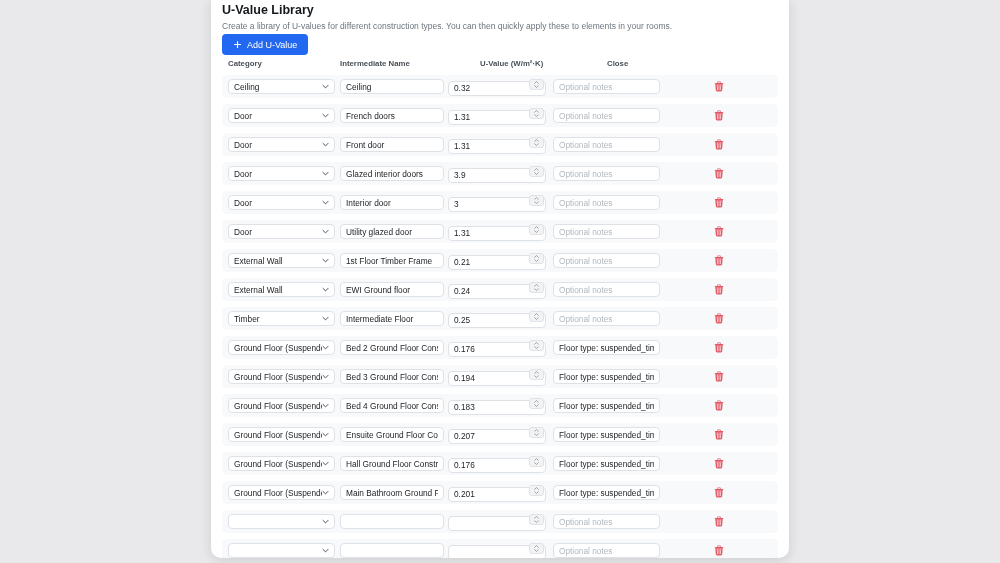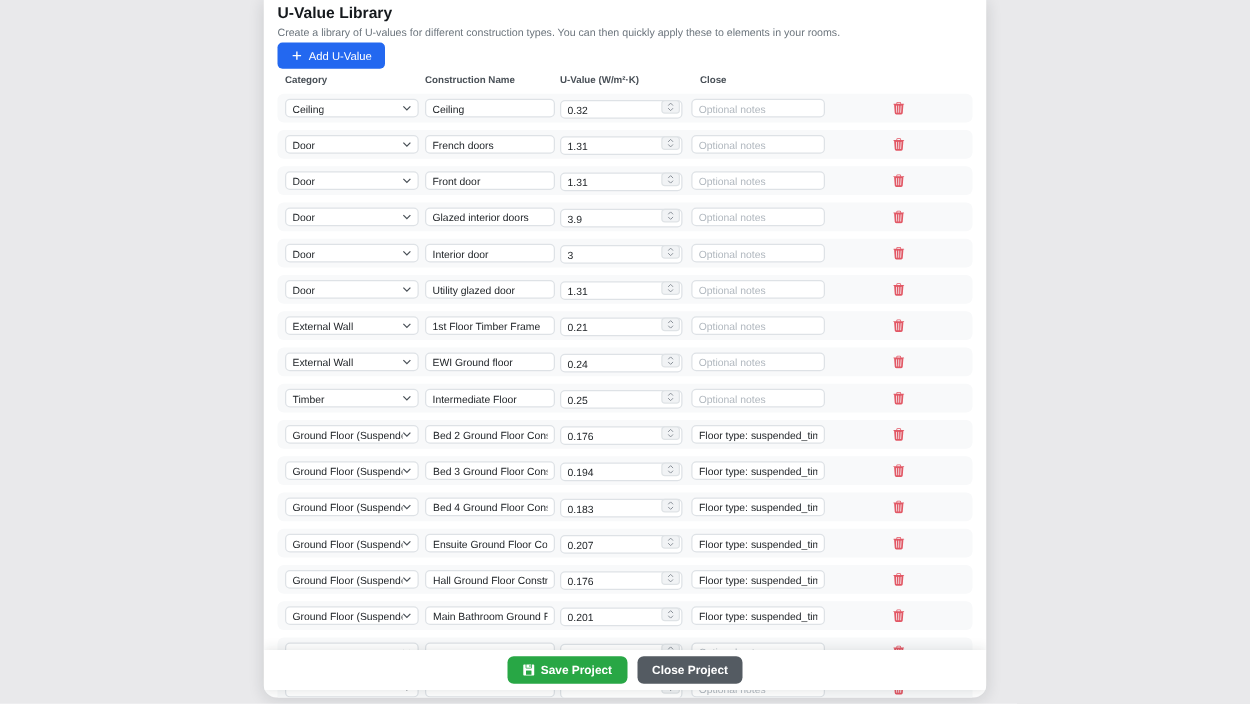--- a/index.html
+++ b/index.html
@@ -35,21 +35,21 @@
     display: flex; align-items: center; gap: 5px;
     cursor: pointer;
   }
   .cols {
     position: absolute; top: 59px; left: 17px; right: 11px;
     display: flex;
     font-size: 7.8px; font-weight: 700; color: #495057; align-items: flex-end;
   }
   .cols .c1 { width: 112px; }
   .cols .c2 { width: 108px; }
-  .cols .c3 { width: 112px; }
+  .cols .c3 { width: 127px; margin-left: 32px; }
   .rows {
     position: absolute; top: 75px; left: 11px; right: 11px;
     display: flex; flex-direction: column; gap: 6px;
   }
   .row {
     height: 23px; flex: 0 0 23px;
     background: #f8f9fa;
     border-radius: 5px;
     display: flex; align-items: center;
     padding-left: 6px;
@@ -113,21 +113,21 @@
     <span style="display:flex;">
       <svg width="9" height="9" viewBox="0 0 16 16">
           <path d="M8 2v12M2 8h12" stroke="#ffffff" stroke-width="2" fill="none"></path>
         </svg>
     </span>
     <span>Add U-Value</span>
   </button>
 
   <div class="cols">
     <span class="c1">Category</span>
-    <span class="c2">Construction Name</span>
+    <span class="c2">Intermediate Name</span>
     <span class="c3">U-Value (W/m²·K)</span>
     <span class="c4">Close</span>
   </div>
 
   <div class="rows">
   <div class="row">
     <div class="sel">
       <span class="sel-txt">Ceiling</span>
       <span style="display:flex;flex:none;">
         <svg width="7" height="5" viewBox="0 0 10 6">
@@ -647,27 +647,14 @@
     <div class="trashcell">
       <span class="trash">
         <svg width="10" height="11" viewBox="0 0 16 16">
               <path fill="#e25865" d="M11 1.5v1h3.5a.5.5 0 0 1 0 1h-.538l-.853 10.66A2 2 0 0 1 11.115 16h-6.23a2 2 0 0 1-1.994-1.84L2.038 3.5H1.5a.5.5 0 0 1 0-1H5v-1A1.5 1.5 0 0 1 6.5 0h3A1.5 1.5 0 0 1 11 1.5m-5 0v1h4v-1a.5.5 0 0 0-.5-.5h-3a.5.5 0 0 0-.5.5M4.5 5.03l.5 8.5a.5.5 0 1 0 .998-.06l-.5-8.5a.5.5 0 1 0-.998.06m6.53-.528a.5.5 0 0 0-.528.47l-.5 8.5a.5.5 0 0 0 .998.058l.5-8.5a.5.5 0 0 0-.47-.528M8 4.5a.5.5 0 0 0-.5.5v8.5a.5.5 0 0 0 1 0V5a.5.5 0 0 0-.5-.5"></path>
             </svg>
       </span>
     </div>
   </div>
 </div>
 
-  <div class="footer">
-    <button class="btn btn-save">
-      <span style="display:flex;">
-        <svg width="10" height="10" viewBox="0 0 16 16">
-            <path fill="#ffffff" d="M2 1a1 1 0 0 0-1 1v12a1 1 0 0 0 1 1h12a1 1 0 0 0 1-1V2a1 1 0 0 0-1-1h-2v4a1 1 0 0 1-1 1H5a1 1 0 0 1-1-1V1zm3 0v4h6V1zm4 .5h1.2V4H9zM4.5 9a.5.5 0 0 1 .5-.5h6a.5.5 0 0 1 .5.5v5h-7z"></path>
-          </svg>
-      </span>
-      <span>Save Project</span>
-    </button>
-    <button class="btn btn-close">
-      <span>Close Project</span>
-    </button>
-  </div>
 
 </div>
 
 </body></html>

